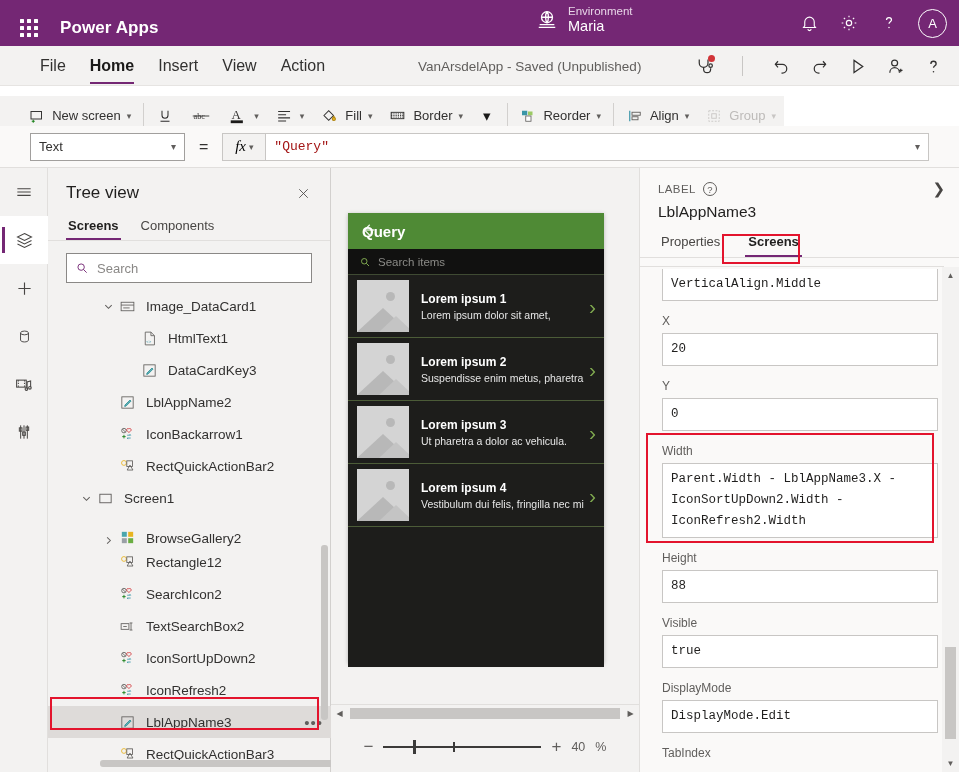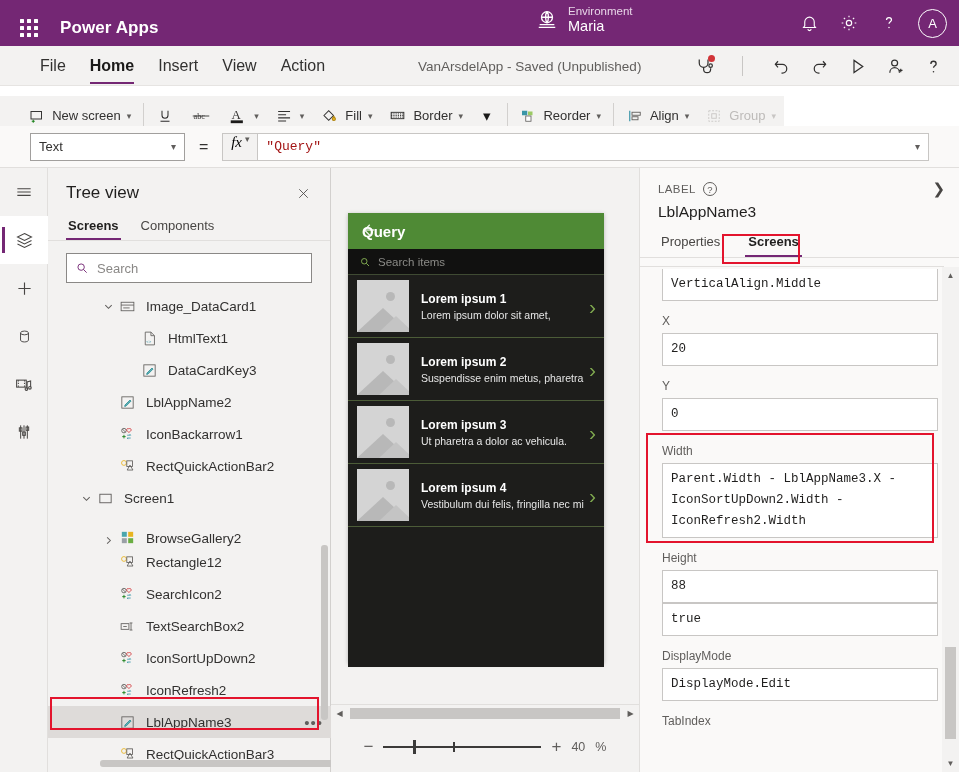--- a/index.html
+++ b/index.html
@@ -75,22 +75,22 @@
     position: absolute; left: 0; top: 126px; width: 959px; height: 42px;
     background: #faf9f8; border-bottom: 1px solid #e1dfdd; display: flex; align-items: center;
   }
   .prop-select {
     margin-left: 30px; width: 155px; height: 28px; background: #fff; border: 1px solid #a19f9d;
     display: flex; align-items: center; padding: 0 8px; font-size: 13px; color: #323130; cursor: pointer;
   }
   .prop-select .chev { margin-left: auto; font-size: 10px; }
   .eq { margin: 0 14px; font-size: 16px; color: #323130; }
   .fx-box {
-    height: 28px; width: 36px; background: #f3f2f1; border: 1px solid #c8c6c4;
-    display: flex; justify-content: center; gap: 3px; cursor: pointer;
+    height: 28px; width: 44px; background: #f3f2f1; border: 1px solid #c8c6c4;
+    display: flex; align-items: center; justify-content: center; gap: 3px; cursor: pointer;
   }
   .fx-ital { font-family: "Liberation Serif", serif; font-style: italic; font-size: 15px; }
   .formula-field {
     flex: 1; height: 28px; background: #fff; border: 1px solid #c8c6c4; border-left: none;
     display: flex; align-items: center; padding: 0 8px; margin-right: 30px;
     font-family: "Liberation Mono", monospace; font-size: 13px; color: #a31515;
   }
   .formula-field .fchev { margin-left: auto; color: #605e5c; font-size: 10px; font-family: "Liberation Sans", sans-serif; }
 
   
@@ -838,20 +838,21 @@
         <div class="pp-label">X</div>
         <div class="pp-input">20</div>
         <div class="pp-label">Y</div>
         <div class="pp-input">0</div>
         <div class="pp-label">Width</div>
         <div class="pp-input multi">Parent.Width - LblAppName3.X -
 IconSortUpDown2.Width -
 IconRefresh2.Width</div>
         <div class="pp-label">Height</div>
         <div class="pp-input">88</div>
+        <div class="pp-label">Visible</div>
         <div class="pp-input">true</div>
         <div class="pp-label">DisplayMode</div>
         <div class="pp-input">DisplayMode.Edit</div>
         <div class="pp-label">TabIndex</div>
       </div>
 
     <div class="pp-scroll">
       <div class="pp-sc-arrow">▲</div>
       <div class="pp-sc-thumb"></div>
       <div class="pp-sc-arrow bot">▼</div>

